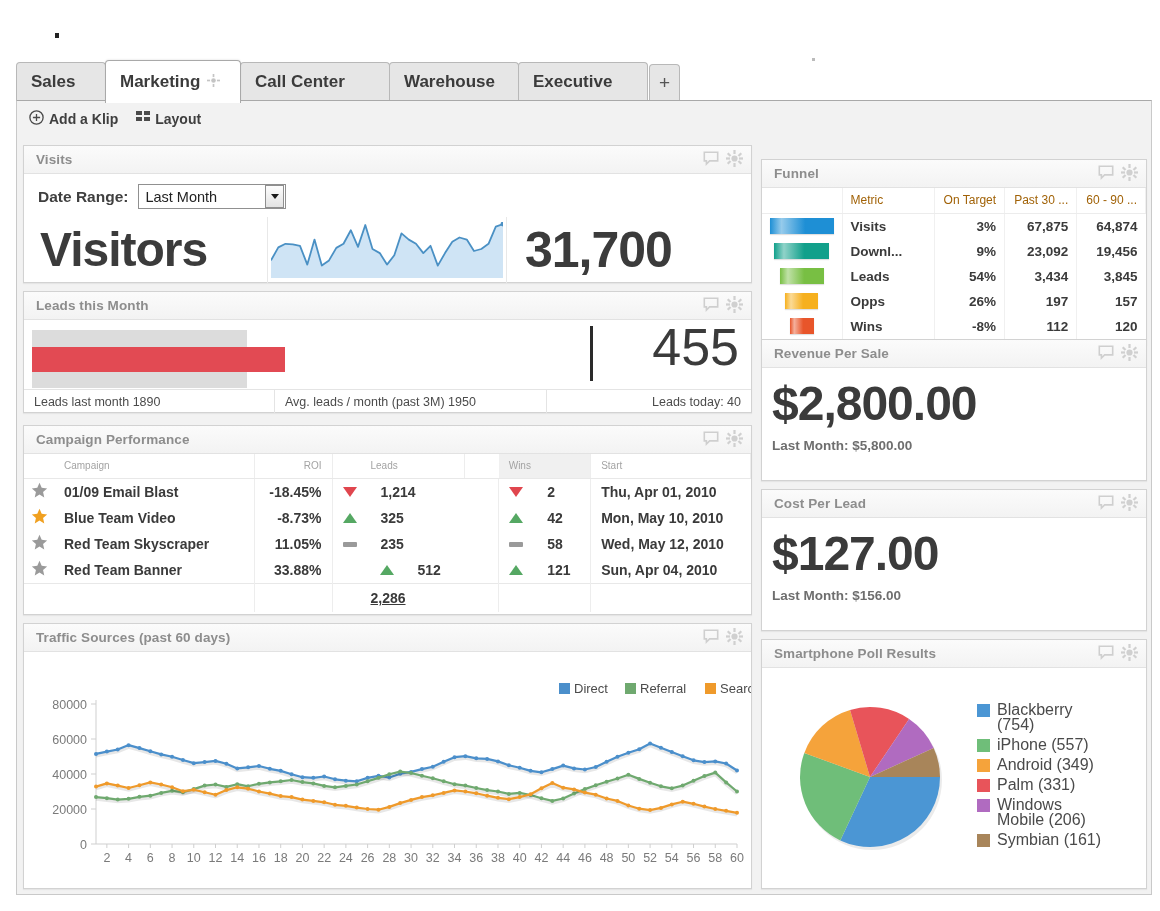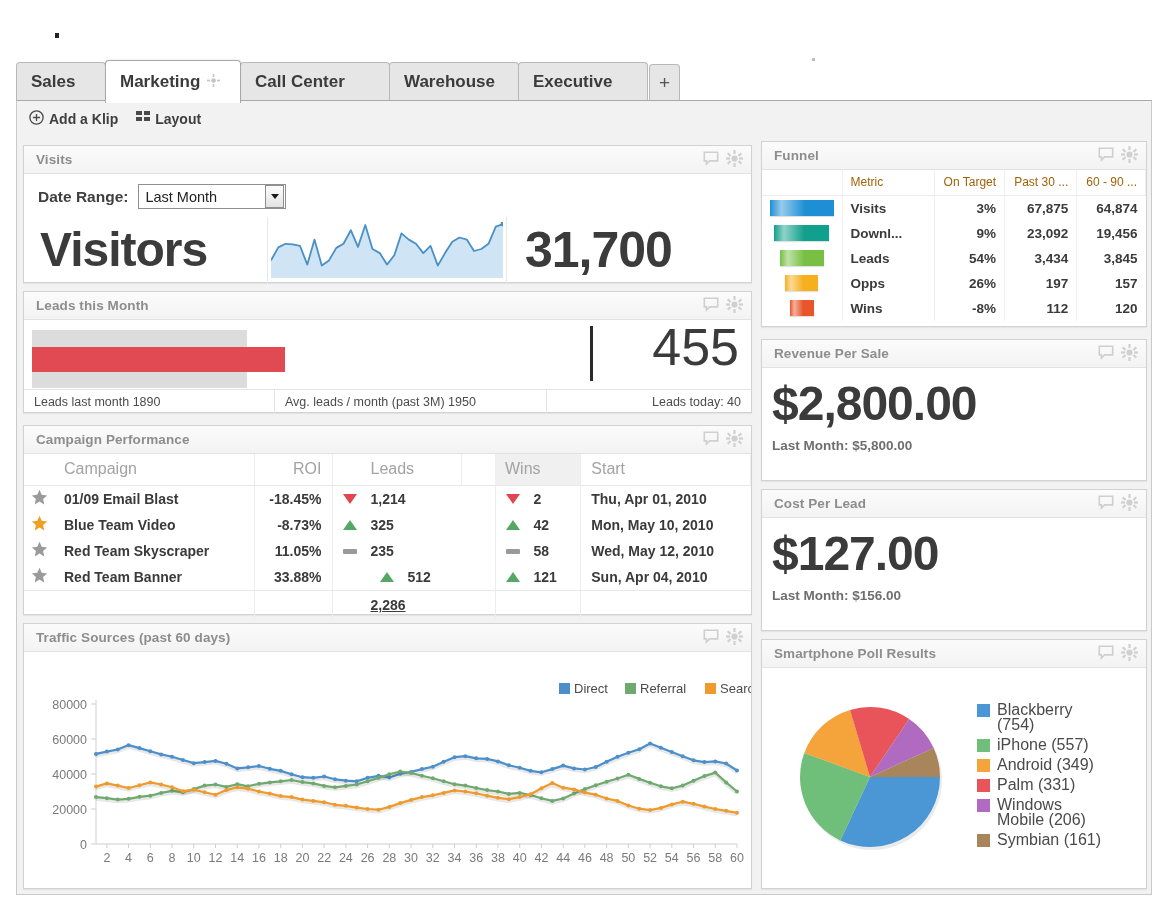--- a/index.html
+++ b/index.html
@@ -108,43 +108,43 @@
   .leads-foot { position: absolute; left: 0; bottom: 0; width: 100%; height: 24px; border-top: 1px solid #e4e4e4; display: flex; }
   .lf-cell { display: flex; align-items: center; font-size: 12.5px; color: #4b4b4b; padding: 0 10px; height: 100%; }
   .lf-1 { width: 250px; }
   .lf-2 { width: 272px; border-left: 1px solid #e4e4e4; }
   .lf-3 { flex: 1; border-left: 1px solid #e4e4e4; justify-content: flex-end; }
 
   
   #klip-campaign { left: 6px; top: 324px; width: 729px; height: 190px; }
   table.cmp { width: 100%; border-collapse: collapse; }
   table.cmp th {
-    font-size: 16px; font-weight: normal; color: #a3a3a3; text-align: left;
+    font-size: 10px; font-weight: normal; color: #a3a3a3; text-align: left;
     padding: 6px 10px 7px 10px; border-bottom: 1px solid #e8e8e8; border-right: 1px solid #ededed;
     background: #fff;
   }
   table.cmp th.hl { background: #f0f0f0; }
   table.cmp td {
     font-size: 14px; color: #3a3a3a; font-weight: bold;
     padding: 5px 10px; border-right: 1px solid #ededed;
     vertical-align: middle; height: 25px;
   }
   table.cmp tr.total td { border-top: 1px solid #e8e8e8; height: 28px; text-decoration: underline; }
   .c-star { width: 30px; text-align: center; padding: 0 !important; }
   .c-roi { text-align: right; }
-  .trend-cell { display: flex; align-items: center; gap: 14px; }
+  .trend-cell { display: flex; align-items: center; gap: 24px; }
   .tri-up { width: 0; height: 0; border-left: 7px solid transparent; border-right: 7px solid transparent; border-bottom: 10px solid #55a863; }
   .tri-dn { width: 0; height: 0; border-left: 7px solid transparent; border-right: 7px solid transparent; border-top: 10px solid #e0464e; }
   .tri-flat { width: 14px; height: 5px; background: #9a9a9a; border-radius: 1px; }
 
   
   #klip-traffic { left: 6px; top: 522px; width: 729px; height: 266px; }
 
   
-  #klip-funnel { left: 744px; top: 40px; width: 386px; height: 186px; }
+  #klip-funnel { left: 744px; top: 58px; width: 386px; height: 186px; }
   table.fun { width: 100%; border-collapse: collapse; }
   table.fun th {
     font-size: 12px; font-weight: normal; color: #a16207; text-align: right;
     padding: 5px 8px 6px 8px; border-bottom: 1px solid #ececec; border-right: 1px solid #f0f0f0;
     white-space: nowrap;
   }
   table.fun th.mleft { text-align: left; }
   table.fun td {
     font-size: 13.5px; color: #3a3a3a; font-weight: bold; text-align: right;
     padding: 3px 8px; border-right: 1px solid #f0f0f0; height: 25px;

